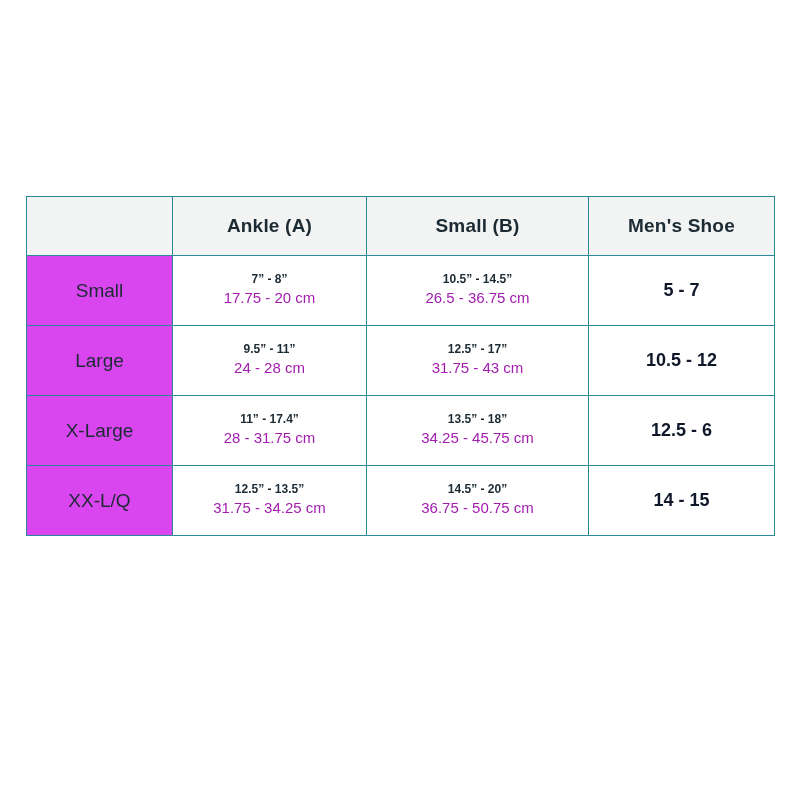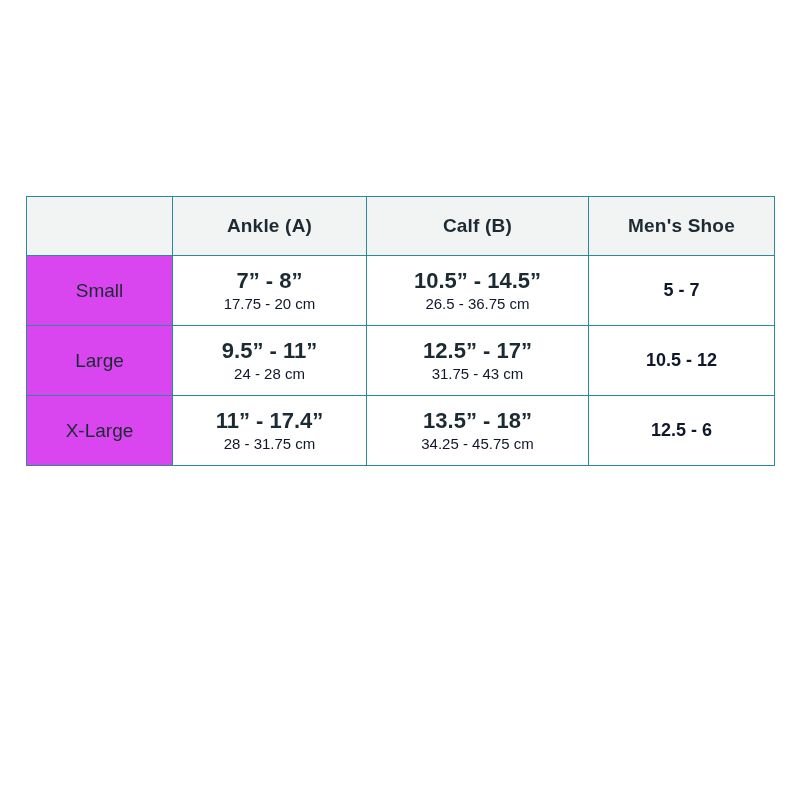--- a/index.html
+++ b/index.html
@@ -57,31 +57,31 @@
     background: #ffffff;
   }
   tbody tr td.size-label {
     background: #d946ef;
     font-size: 19px;
     font-weight: normal;
     text-align: center;
   }
   .primary {
     display: block;
-    font-size: 22px;
+    font-size: 12px;
     font-weight: bold;
     line-height: 1.15;
     color: #1c2b33;
   }
   .secondary {
     display: block;
     font-size: 15px;
     font-weight: normal;
     line-height: 1.3;
-    color: #0f172a;
+    color: #a21caf;
     margin-top: 1px;
   }
   .single {
     display: block;
     font-size: 18px;
     font-weight: bold;
     color: #0f172a;
   }
   .cell-stack {
     display: block;
@@ -97,21 +97,21 @@
       <colgroup>
         <col class="c-size">
         <col class="c-ankle">
         <col class="c-calf">
         <col class="c-shoe">
       </colgroup>
       <thead>
         <tr class="head">
           <td class="corner"></td>
           <td>Ankle (A)</td>
-          <td>Calf (B)</td>
+          <td>Small (B)</td>
           <td>Men's Shoe</td>
         </tr>
       </thead>
       <tbody>
         <tr>
           <td class="size-label">Small</td>
           <td>
             <span class="cell-stack">
               <span class="primary">7” - 8”</span>
               <span class="secondary">17.75 - 20 cm</span>
@@ -156,16 +156,34 @@
           <td>
             <span class="cell-stack">
               <span class="primary">13.5” - 18”</span>
               <span class="secondary">34.25 - 45.75 cm</span>
             </span>
           </td>
           <td>
             <span class="single">12.5 - 6</span>
           </td>
         </tr>
+        <tr>
+          <td class="size-label">XX-L/Q</td>
+          <td>
+            <span class="cell-stack">
+              <span class="primary">12.5” - 13.5”</span>
+              <span class="secondary">31.75 - 34.25 cm</span>
+            </span>
+          </td>
+          <td>
+            <span class="cell-stack">
+              <span class="primary">14.5” - 20”</span>
+              <span class="secondary">36.75 - 50.75 cm</span>
+            </span>
+          </td>
+          <td>
+            <span class="single">14 - 15</span>
+          </td>
+        </tr>
       </tbody>
     </table>
   </div>
 </div>
 
 </body></html>

